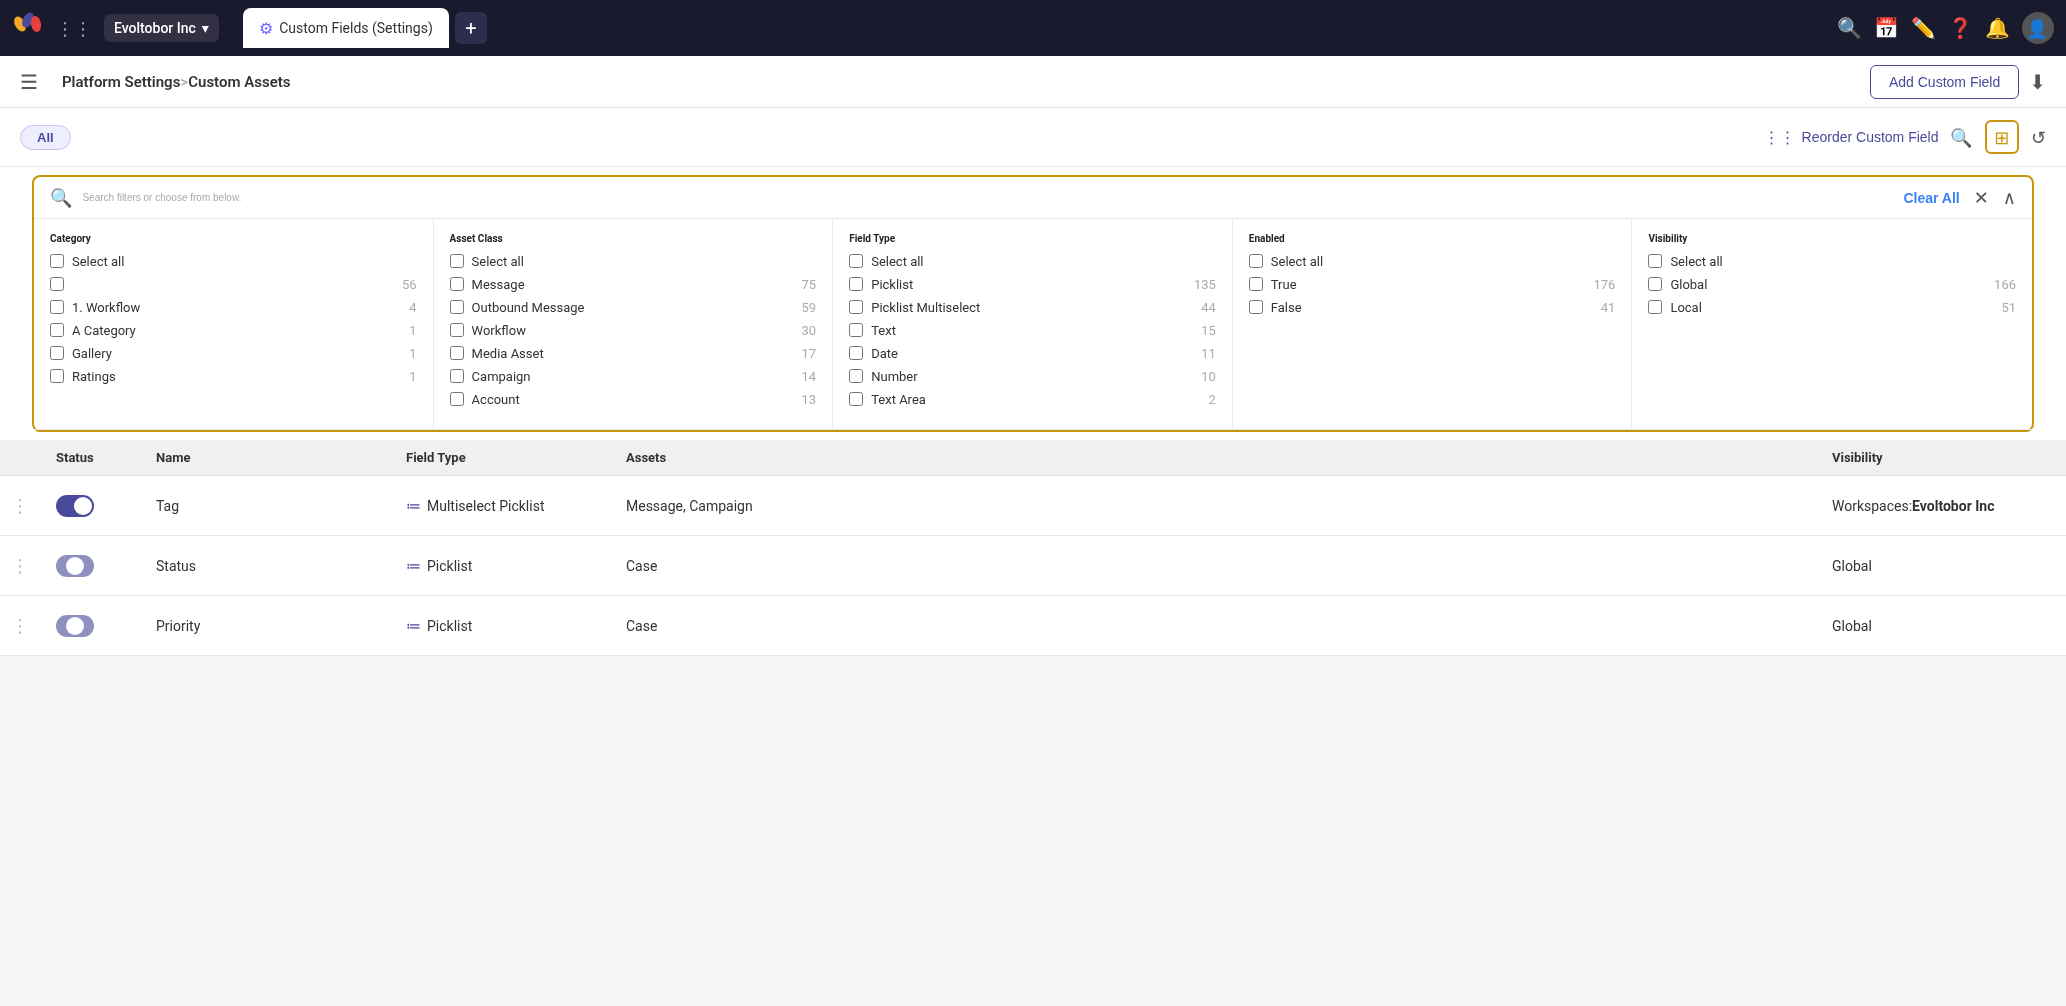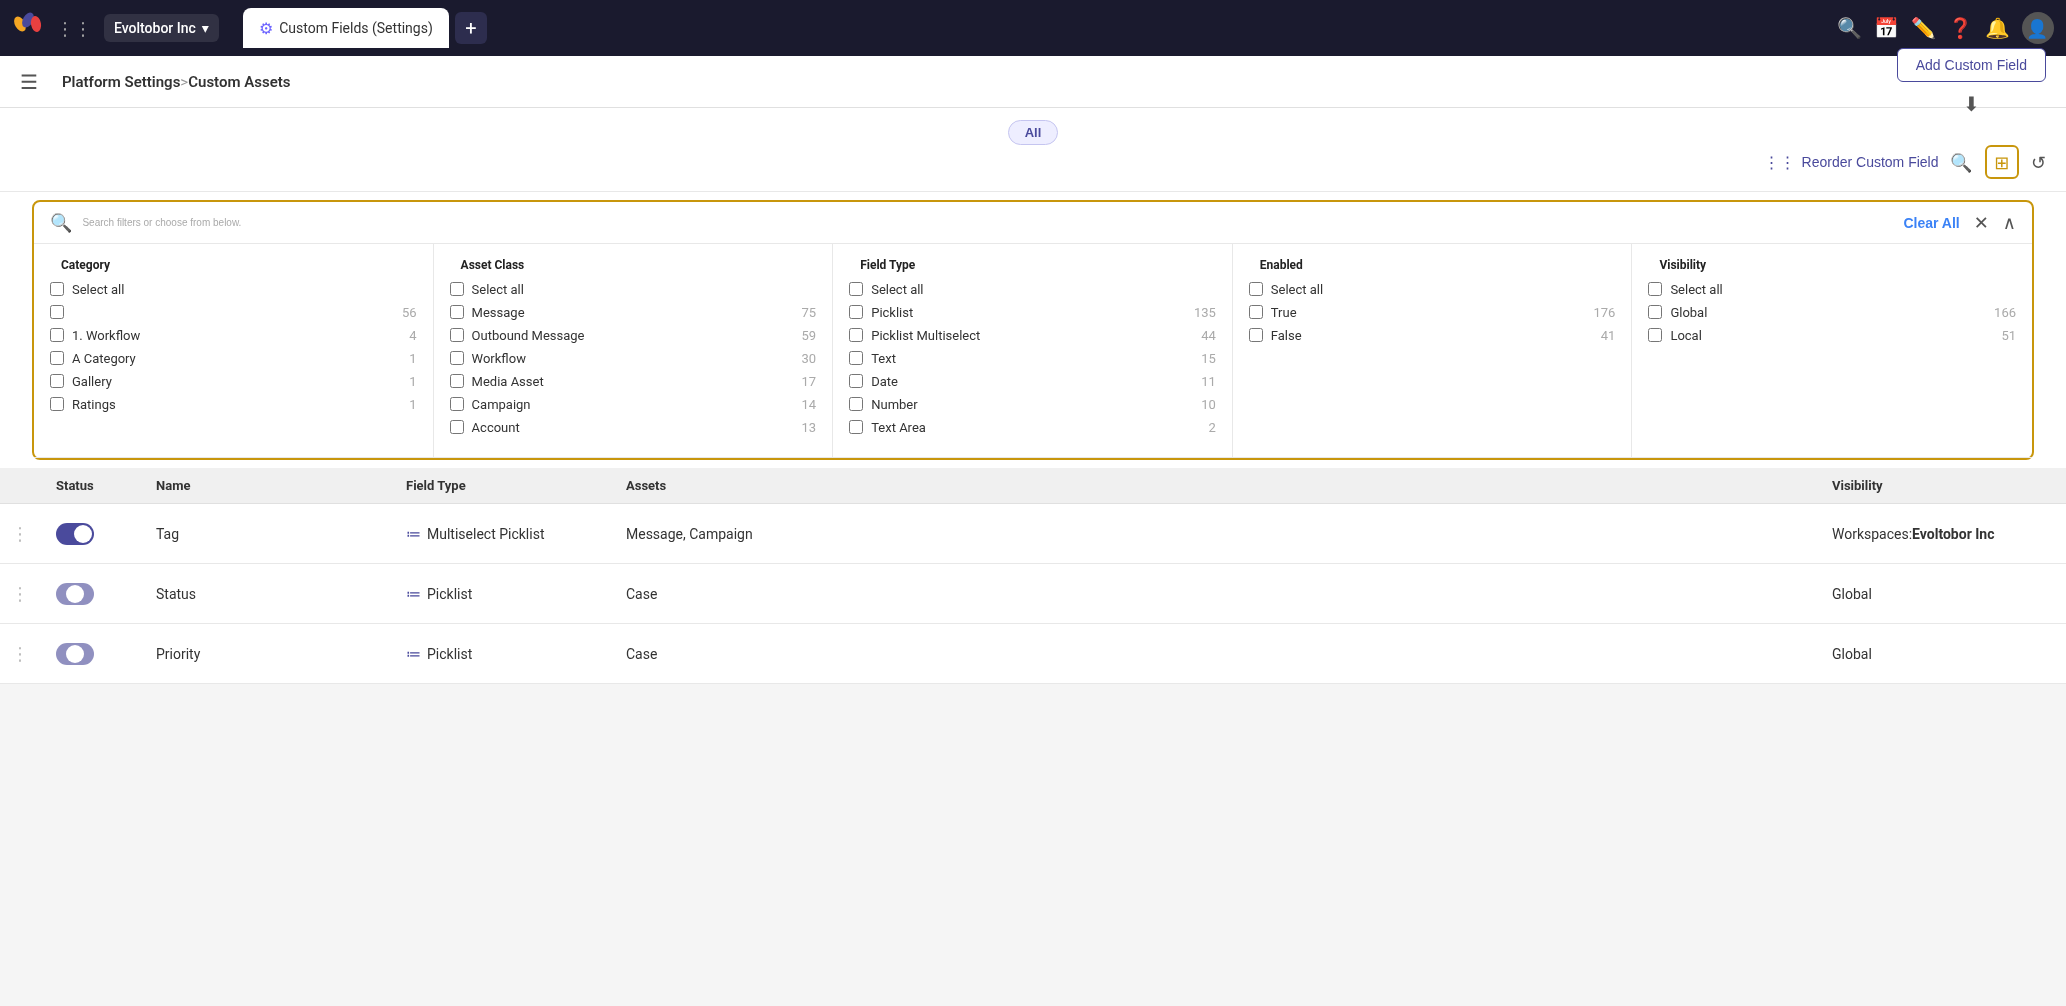--- a/index.html
+++ b/index.html
@@ -31,35 +31,34 @@
     .avatar { width: 32px; height: 32px; border-radius: 50%; background: #555; display: flex; align-items: center; justify-content: center; cursor: pointer; }
 
     
     .sub-header {
       display: flex; align-items: center; background: #fff; border-bottom: 1px solid #e0e0e0;
       padding: 0 20px; height: 52px;
     }
     .menu-icon { font-size: 20px; color: #555; cursor: pointer; margin-right: 12px; }
     .breadcrumb { display: flex; align-items: center; font-size: 15px; color: #333; font-weight: 600; margin-left: 12px; }
     .breadcrumb .sep { color: #999; font-weight: 400; }
-    .sub-header-right { margin-left: auto; display: flex; align-items: center; gap: 10px; flex-direction: column; }
+    .sub-header-right { margin-left: auto; display: flex; align-items: center; gap: 10px; }
     .btn-add-custom {
       border: 1.5px solid #4a4a9c; color: #4a4a9c; background: #fff; border-radius: 6px;
       padding: 8px 18px; font-size: 14px; font-weight: 500; cursor: pointer;
     }
     .btn-download { background: none; border: none; font-size: 20px; color: #555; cursor: pointer; }
 
     
     .main { background: #fff; padding: 0; }
 
     
     .all-tab-row {
       display: flex; align-items: center; padding: 12px 20px; border-bottom: 1px solid #e8e8e8;
-      gap: 0;
-      flex-direction: column;
+      gap: 12px;
     }
     .tab-all {
       background: #eef; color: #4a4a9c; border-radius: 20px; padding: 4px 16px;
       font-size: 13px; font-weight: 600; cursor: pointer; border: 1px solid #c5c5f0;
     }
     .all-tab-right { margin-left: auto; display: flex; align-items: center; gap: 12px; }
     .reorder-btn {
       display: flex; align-items: center; gap: 6px; color: #4a4a9c; font-size: 14px;
       font-weight: 500; cursor: pointer; background: none; border: none;
     }
@@ -88,21 +87,21 @@
     .clear-all-btn { color: #3b82f6; font-size: 14px; font-weight: 600; cursor: pointer; background: none; border: none; margin-left: auto; }
     .close-icon-sm { font-size: 18px; color: #555; cursor: pointer; }
     .collapse-icon { font-size: 18px; color: #555; cursor: pointer; }
 
     
     .filter-columns {
       display: grid; grid-template-columns: 1fr 1fr 1fr 1fr 1fr; border-bottom: 1px solid #e8e8e8;
     }
     .filter-col { padding: 14px 16px; border-right: 1px solid #e8e8e8; }
     .filter-col:last-child { border-right: none; }
-    .filter-col-title { font-size: 12px; font-weight: 700; color: #222; margin-bottom: 10px; margin-left: 11px; }
+    .filter-col-title { font-size: 10px; font-weight: 700; color: #222; margin-bottom: 10px; }
     .filter-item {
       display: flex; align-items: flex-start; gap: 8px; margin-bottom: 8px; font-size: 13px; color: #333; cursor: pointer;
     }
     .filter-item input[type="checkbox"] { width: 14px; height: 14px; cursor: pointer; accent-color: #4a4a9c; }
     .filter-count { margin-left: auto; color: #aaa; font-size: 13px; }
     .filter-item-label { flex: 1; }
 
     
     .table-section { background: #b91c1c; }
     .table-header {

